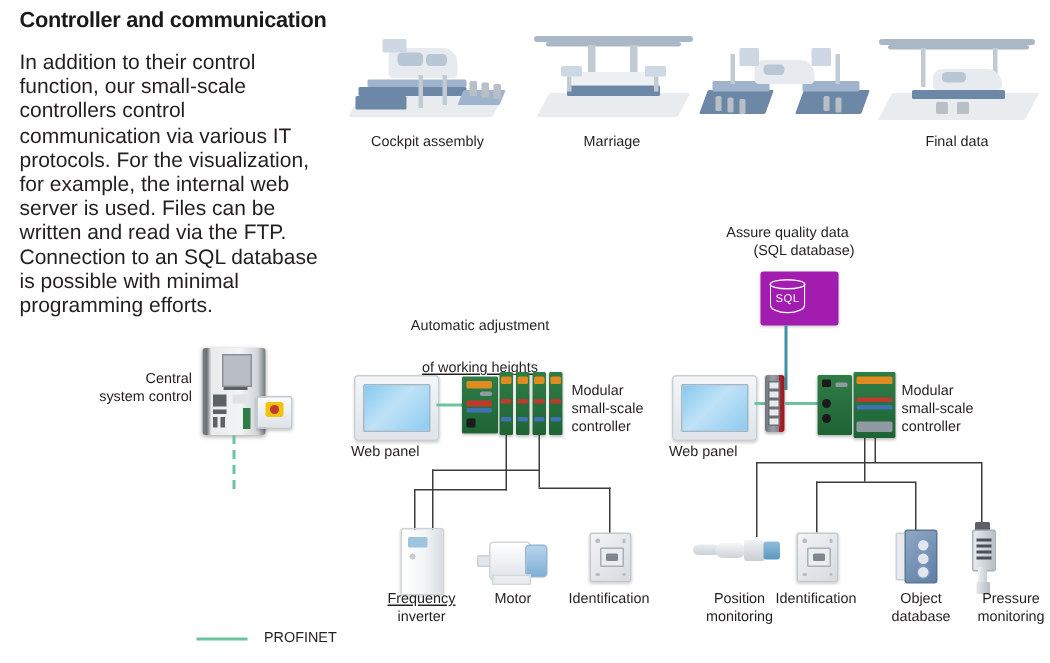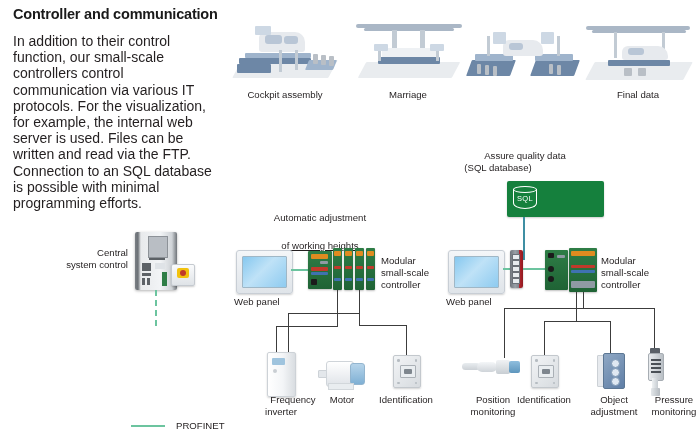--- a/index.html
+++ b/index.html
@@ -75,21 +75,21 @@
   .plc .term.blk{background:#1b1b1b;}
   .plc .term.gry{background:#8f9aa3;}
 
   .switch{position:absolute;width:13px;height:38px;border-radius:2px;
     background:linear-gradient(90deg,#6e737a 0%,#9aa0a7 40%,#7c8188 72%,#b4242c 73%,#8e1a21 100%);
     box-shadow:0 1px 2px rgba(0,0,0,.28);}
   .switch .port{position:absolute;left:2px;width:6px;height:4px;
     background:#e8ebee;border:.5px solid #6b7077;border-radius:.5px;}
 
   .sqlbox{position:absolute;width:52px;height:36px;border-radius:2px;
-    background:#15803d;box-shadow:0 1px 2px rgba(0,0,0,.2);padding-left:45px;}
+    background:#a21caf;box-shadow:0 1px 2px rgba(0,0,0,.2);}
   .cyl{position:absolute;left:6px;top:5px;width:24px;height:26px;}
   .cyl .top{position:absolute;left:0;top:0;width:24px;height:7px;
     border:1.4px solid #ffffff;border-radius:50%;box-sizing:border-box;}
   .cyl .body{position:absolute;left:0;top:3px;width:24px;height:20px;
     border:1.4px solid #ffffff;border-top:none;
     border-radius:0 0 12px 12px/0 0 6px 6px;box-sizing:border-box;}
   .cyl .txt{position:absolute;left:0;top:8px;width:24px;text-align:center;
     font-size:7.5px;color:#ffffff;letter-spacing:.3px;}
 
   
@@ -243,21 +243,21 @@
     <div class="car" style="left:44px;top:32px;width:46px;height:14px;"></div>
     <div class="carwin" style="left:50px;top:34px;width:16px;height:7px;"></div>
     <div class="bar dk" style="left:30px;top:46px;width:62px;height:6px;"></div>
     <div class="bar gy" style="left:46px;top:54px;width:8px;height:8px;"></div>
     <div class="bar gy" style="left:60px;top:54px;width:8px;height:8px;"></div>
   </div>
   <div class="photo-caption">Final data</div>
 </div>
 
 <div class="abs lbl c" style="left:465px;top:150px;width:120px;">Assure quality data</div>
-<div class="abs lbl c" style="left:438px;top:162px;width:120px;">(SQL database)</div>
+<div class="abs lbl c" style="left:476px;top:162px;width:120px;">(SQL database)</div>
 <div class="sqlbox" style="left:507px;top:181px;">
   <div class="cyl">
     <div class="top"></div>
     <div class="body"></div>
     <div class="txt">SQL</div>
   </div>
 </div>
 <div class="sqlwire" style="left:523px;top:217px;height:43px;"></div>
 
 <div class="abs lbl r" style="left:60px;top:247px;width:68px;">Central</div>
@@ -326,21 +326,21 @@
 <div class="wire h" style="left:288px;top:313px;width:72px;"></div>
 <div class="wire v" style="left:288px;top:313px;height:45px;"></div>
 <div class="wire v" style="left:359px;top:313px;height:12px;"></div>
 <div class="wire h" style="left:359px;top:325px;width:48px;"></div>
 <div class="wire v" style="left:406px;top:325px;height:32px;"></div>
 
 <div class="inverter" style="left:267px;top:352px;">
   <div class="disp"></div>
   <div class="kn"></div>
 </div>
-<div class="abs lbl c" style="left:260px;top:394px;width:66px;">Frequency</div>
+<div class="abs lbl c" style="left:248px;top:394px;width:66px;text-decoration:underline;">Frequency</div>
 <div class="abs lbl c" style="left:248px;top:406px;width:66px;">inverter</div>
 
 <div class="motor" style="left:318px;top:358px;">
   <div class="shaft"></div>
   <div class="body"></div>
   <div class="fan"></div>
   <div class="foot"></div>
 </div>
 <div class="abs lbl c" style="left:315px;top:394px;width:54px;">Motor</div>
 
@@ -413,21 +413,21 @@
 
 <div class="objdet" style="left:597px;top:353px;">
   <div class="side"></div>
   <div class="face">
     <div class="dot" style="top:5px;"></div>
     <div class="dot" style="top:14px;"></div>
     <div class="dot" style="top:23px;"></div>
   </div>
 </div>
 <div class="abs lbl c" style="left:583px;top:394px;width:62px;">Object</div>
-<div class="abs lbl c" style="left:583px;top:406px;width:62px;">adjustment</div>
+<div class="abs lbl c" style="left:583px;top:406px;width:62px;">database</div>
 
 <div class="pressure" style="left:648px;top:348px;">
   <div class="cap"></div>
   <div class="body">
     <div class="bar2" style="top:5px;"></div>
     <div class="bar2" style="top:9px;"></div>
     <div class="bar2" style="top:13px;"></div>
     <div class="bar2" style="top:17px;"></div>
   </div>
   <div class="stem"></div>

